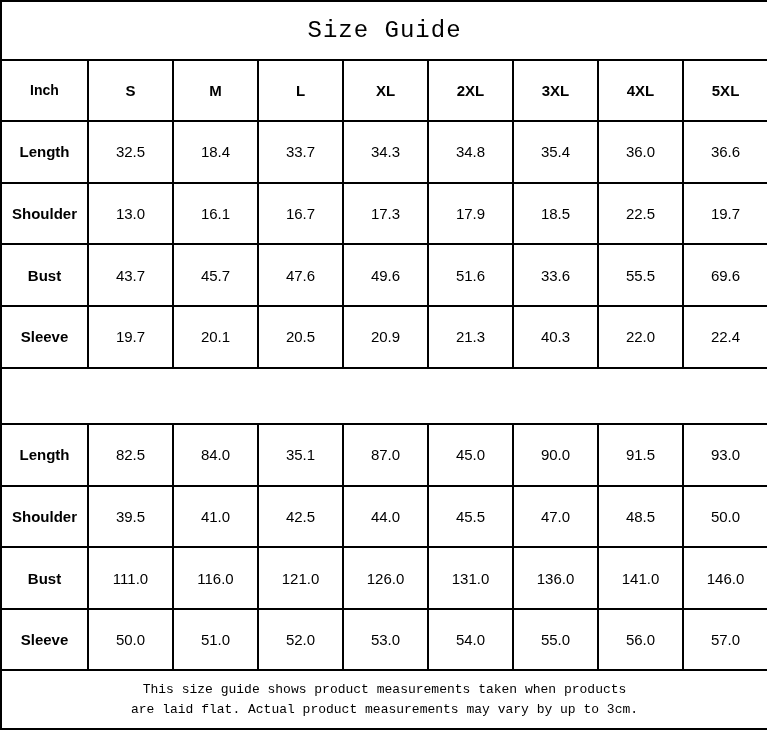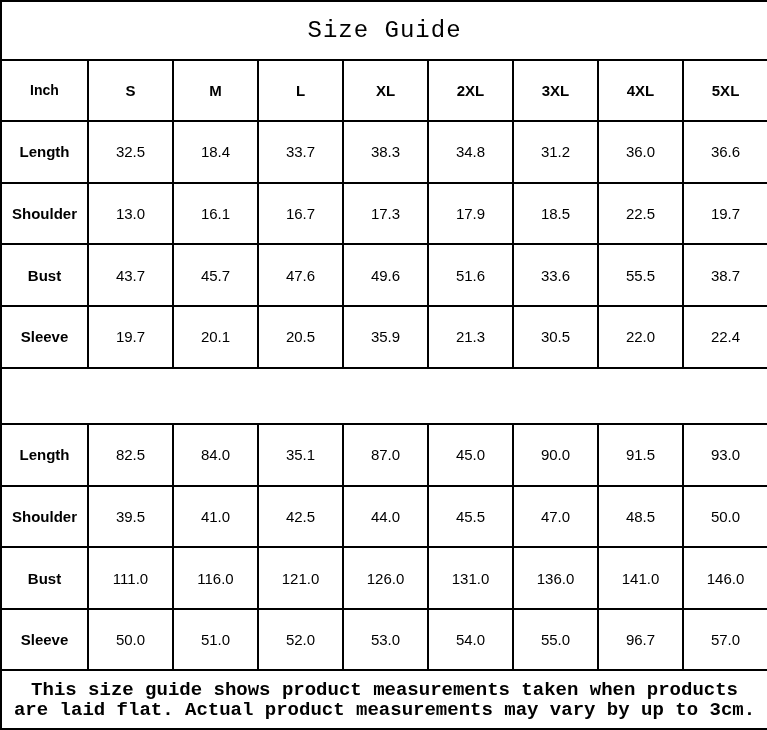--- a/index.html
+++ b/index.html
@@ -48,23 +48,23 @@
   }
   th.unit-cell { font-size: 14px; }
   td.value-cell {
     font-family: "Liberation Sans", sans-serif;
     font-weight: normal;
     font-size: 15px;
   }
   td.gap-cell { border-left: 2px solid #000; border-right: 2px solid #000; }
   td.footer-cell {
     font-family: "Liberation Mono", "DejaVu Sans Mono", monospace;
-    font-size: 19px;
+    font-size: 13px;
     line-height: 20px;
-    font-weight: bold;
+    font-weight: normal;
   }
 </style>
 </head>
 <body>
 
 <div class="page">
   <table class="size-table">
     <colgroup>
       <col style="width:87px">
       <col style="width:85px">
@@ -91,23 +91,23 @@
           <th class="size-cell">2XL</th>
           <th class="size-cell">3XL</th>
           <th class="size-cell">4XL</th>
           <th class="size-cell">5XL</th>
         </tr>
         <tr class="data-row">
           <th class="rowlabel-cell">Length</th>
           <td class="value-cell">32.5</td>
           <td class="value-cell">18.4</td>
           <td class="value-cell">33.7</td>
-          <td class="value-cell">38.3</td>
+          <td class="value-cell">34.3</td>
           <td class="value-cell">34.8</td>
-          <td class="value-cell">31.2</td>
+          <td class="value-cell">35.4</td>
           <td class="value-cell">36.0</td>
           <td class="value-cell">36.6</td>
         </tr>
         <tr class="data-row">
           <th class="rowlabel-cell">Shoulder</th>
           <td class="value-cell">13.0</td>
           <td class="value-cell">16.1</td>
           <td class="value-cell">16.7</td>
           <td class="value-cell">17.3</td>
           <td class="value-cell">17.9</td>
@@ -117,30 +117,30 @@
         </tr>
         <tr class="data-row">
           <th class="rowlabel-cell">Bust</th>
           <td class="value-cell">43.7</td>
           <td class="value-cell">45.7</td>
           <td class="value-cell">47.6</td>
           <td class="value-cell">49.6</td>
           <td class="value-cell">51.6</td>
           <td class="value-cell">33.6</td>
           <td class="value-cell">55.5</td>
-          <td class="value-cell">38.7</td>
+          <td class="value-cell">69.6</td>
         </tr>
         <tr class="data-row">
           <th class="rowlabel-cell">Sleeve</th>
           <td class="value-cell">19.7</td>
           <td class="value-cell">20.1</td>
           <td class="value-cell">20.5</td>
-          <td class="value-cell">35.9</td>
+          <td class="value-cell">20.9</td>
           <td class="value-cell">21.3</td>
-          <td class="value-cell">30.5</td>
+          <td class="value-cell">40.3</td>
           <td class="value-cell">22.0</td>
           <td class="value-cell">22.4</td>
         </tr>
       </tbody>
     <tbody>
       <tr class="gap-row">
         <td class="gap-cell" colspan="9"></td>
       </tr>
     </tbody>
     <tbody>
@@ -178,21 +178,21 @@
           <td class="value-cell">146.0</td>
         </tr>
         <tr class="data-row">
           <th class="rowlabel-cell">Sleeve</th>
           <td class="value-cell">50.0</td>
           <td class="value-cell">51.0</td>
           <td class="value-cell">52.0</td>
           <td class="value-cell">53.0</td>
           <td class="value-cell">54.0</td>
           <td class="value-cell">55.0</td>
-          <td class="value-cell">96.7</td>
+          <td class="value-cell">56.0</td>
           <td class="value-cell">57.0</td>
         </tr>
       </tbody>
     <tbody>
       <tr class="footer-row">
         <td class="footer-cell" colspan="9">
           <div>This size guide shows product measurements taken when products</div>
           <div>are laid flat. Actual product measurements may vary by up to 3cm.</div>
         </td>
       </tr>

